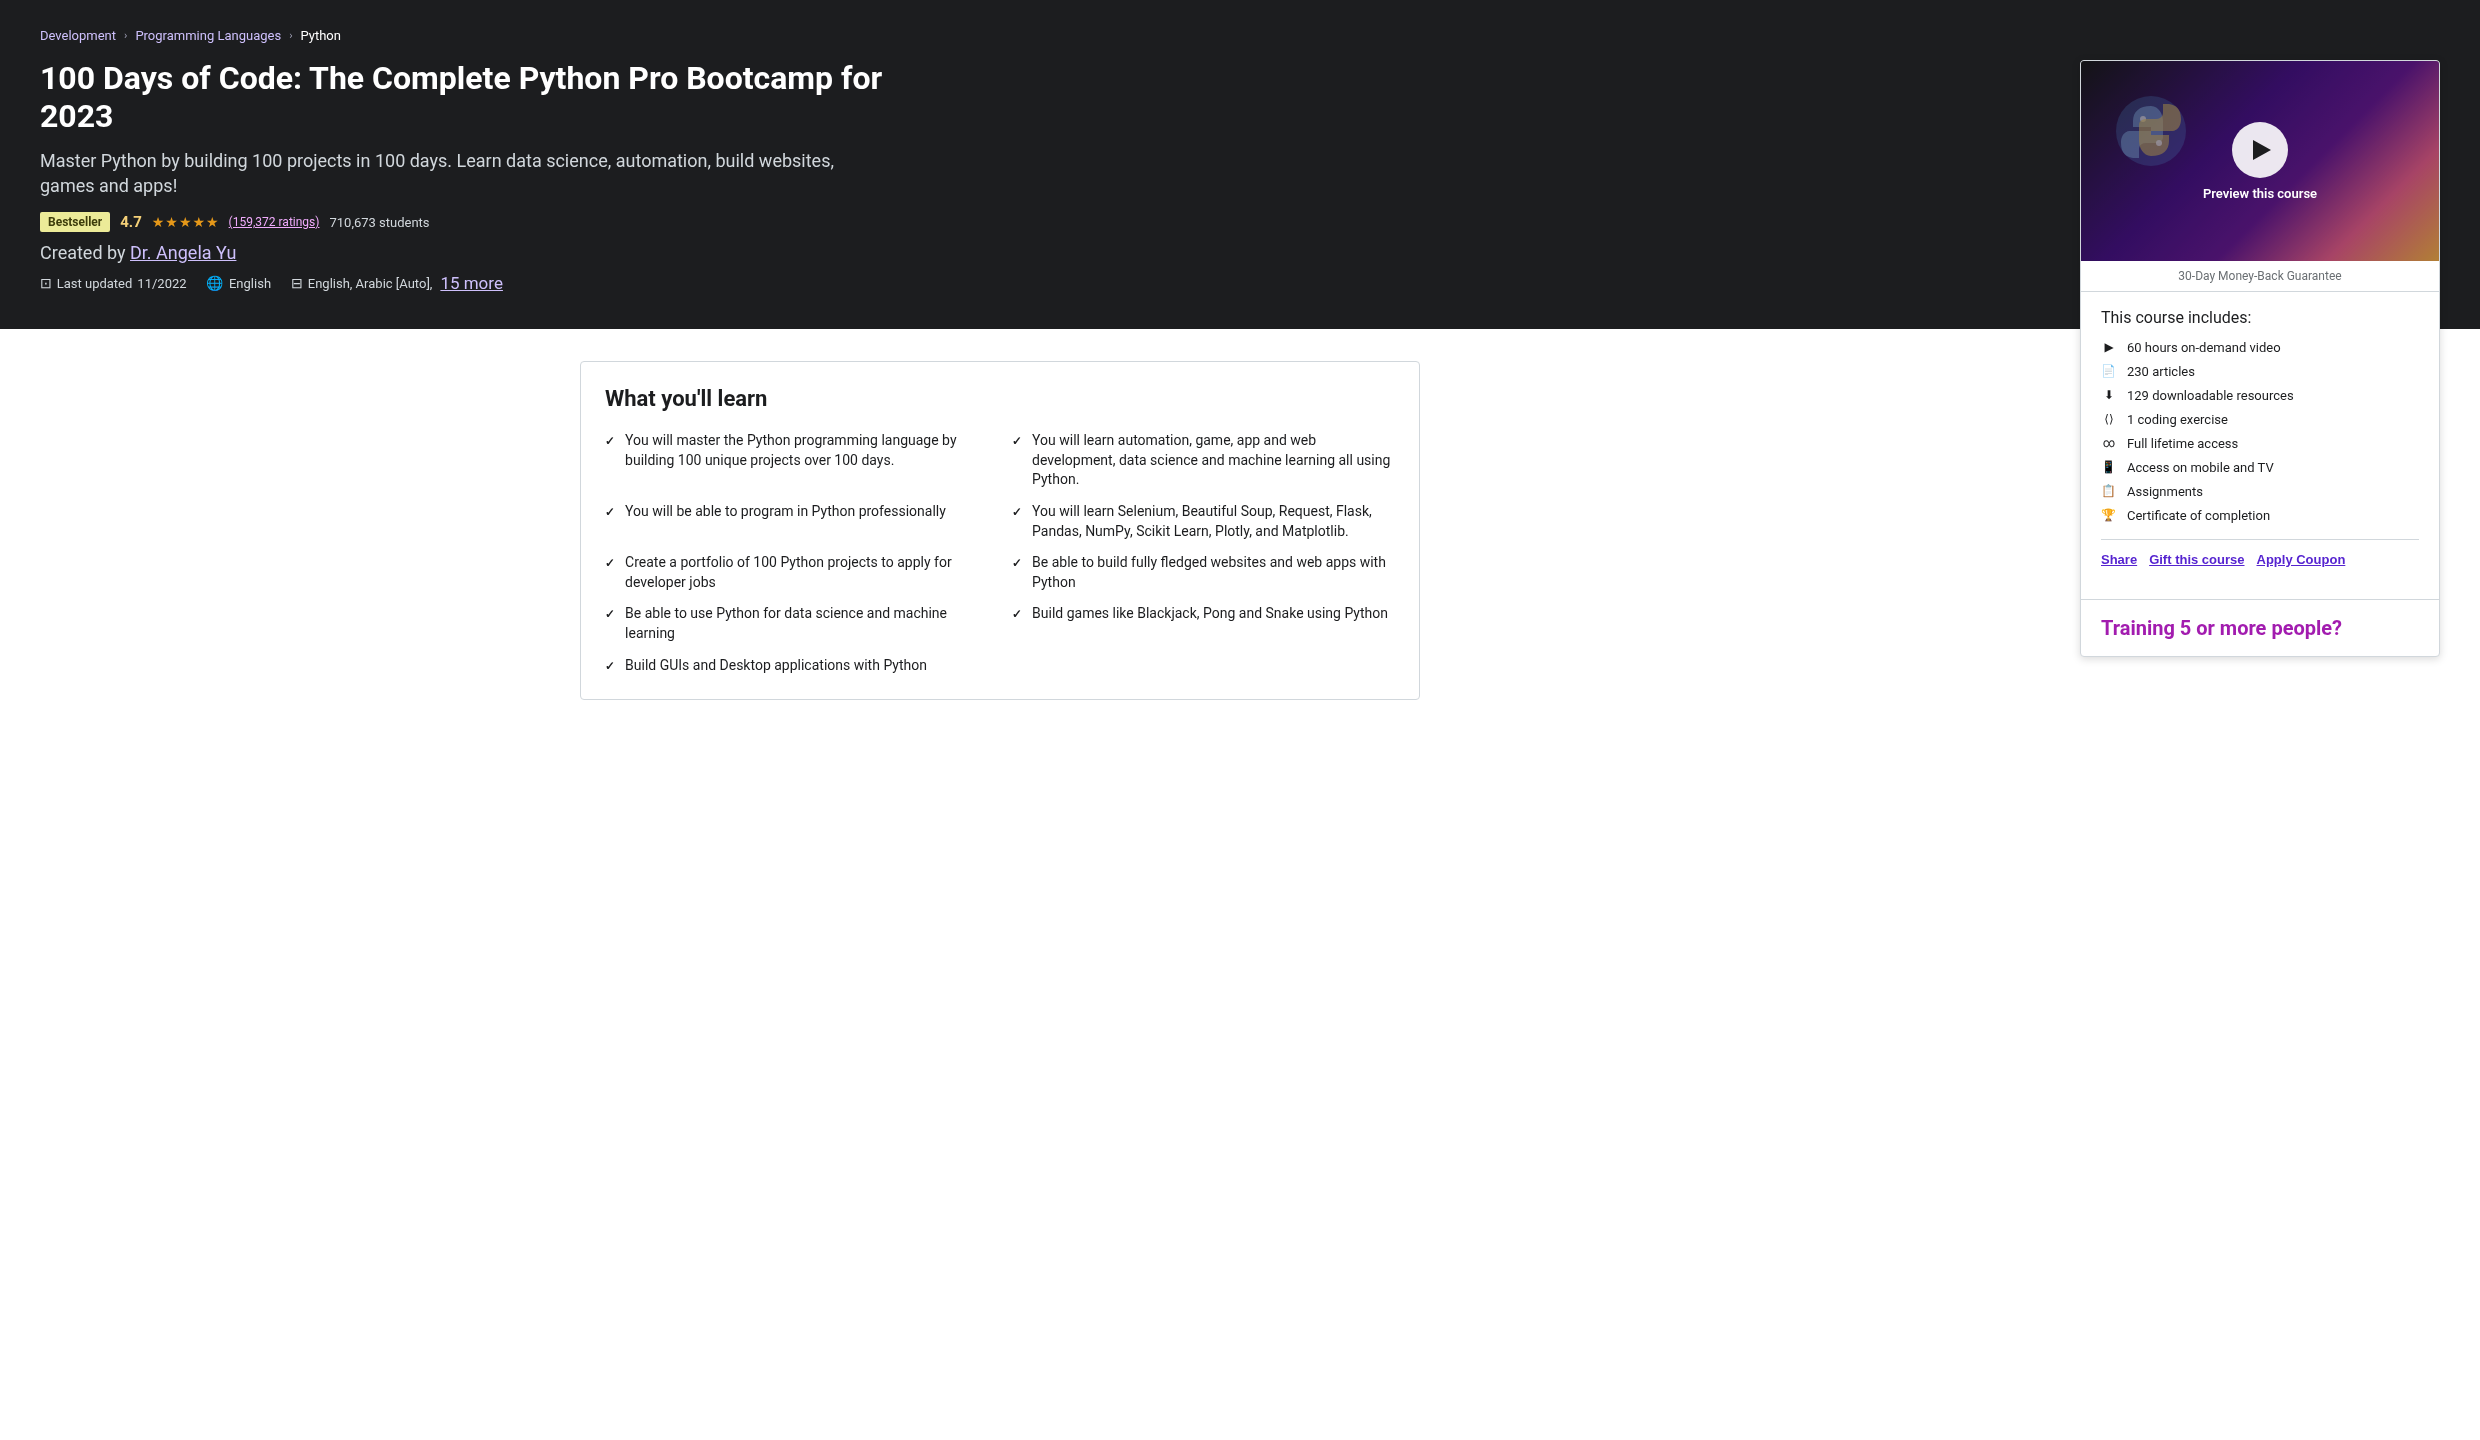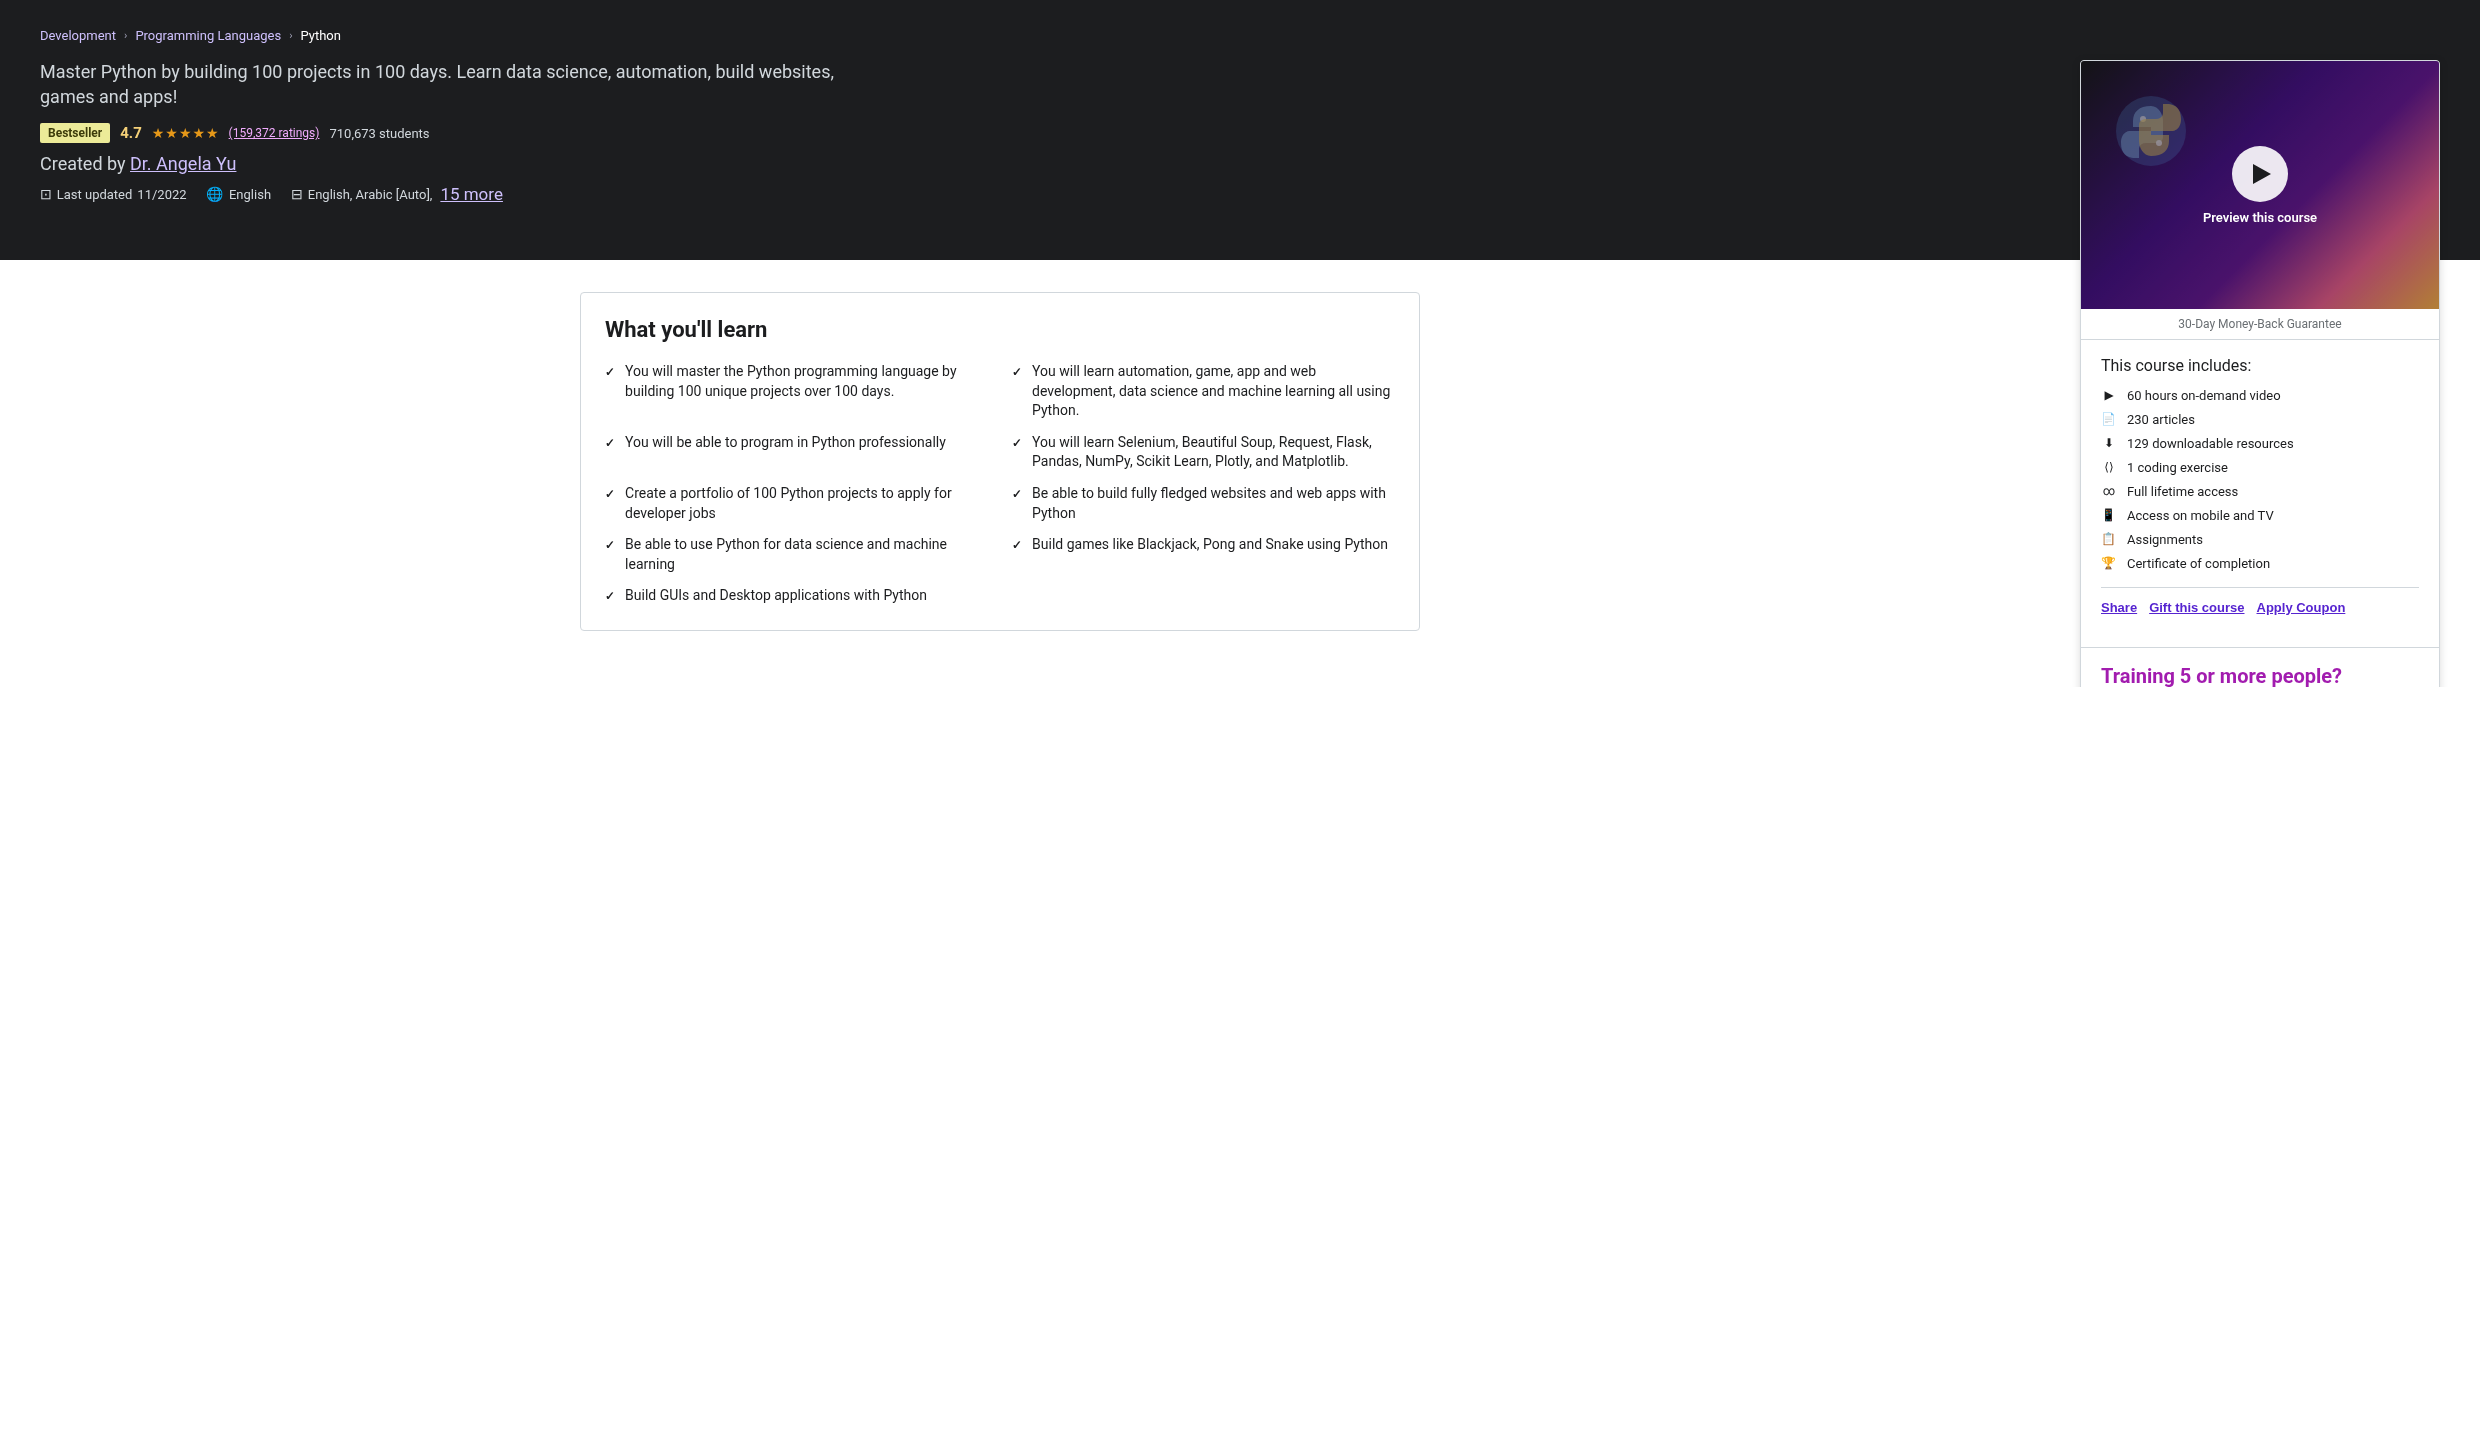--- a/index.html
+++ b/index.html
@@ -143,21 +143,21 @@
       background: #fff;
       border: 1px solid #d1d7dc;
       box-shadow: 0 2px 8px rgba(0,0,0,0.15);
       border-radius: 4px;
       overflow: hidden;
       z-index: 10;
     }
 
     .course-preview {
       width: 100%;
-      height: 248px;
+      height: 200px;
       background: linear-gradient(135deg, #1c1d1f 0%, #4a148c 40%, #6a1b9a 60%, #f06292 80%, #ffb74d 100%);
       display: flex;
       align-items: center;
       justify-content: center;
       position: relative;
       cursor: pointer;
     }
 
     .preview-overlay {
       position: absolute;
@@ -346,20 +346,21 @@
     <div class="breadcrumb">
       <a href="#">Development</a>
       <span class="breadcrumb-sep">›</span>
       <a href="#">Programming Languages</a>
       <span class="breadcrumb-sep">›</span>
       <span class="current">Python</span>
     </div>
 
     <div class="hero-content">
 
+      <h1 class="hero-title">100 Days of Code: The Complete Python Pro Bootcamp for 2023</h1>
 
       <p class="hero-subtitle">Master Python by building 100 projects in 100 days. Learn data science, automation, build websites, games and apps!</p>
 
       <div class="rating-row">
         <span class="bestseller-badge">Bestseller</span>
         <span class="rating-number">4.7</span>
         <div class="stars">
           <span class="star">★</span>
           <span class="star">★</span>
           <span class="star">★</span>

